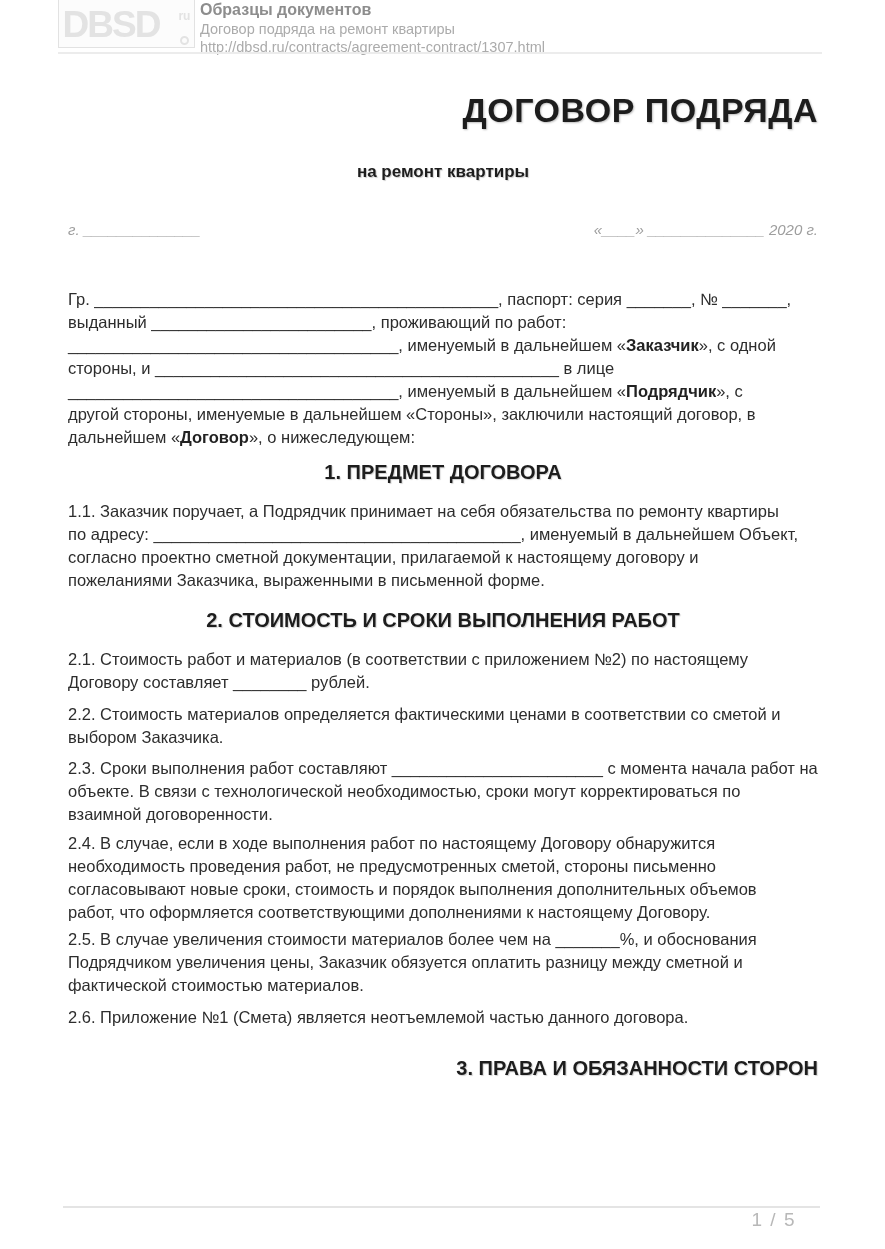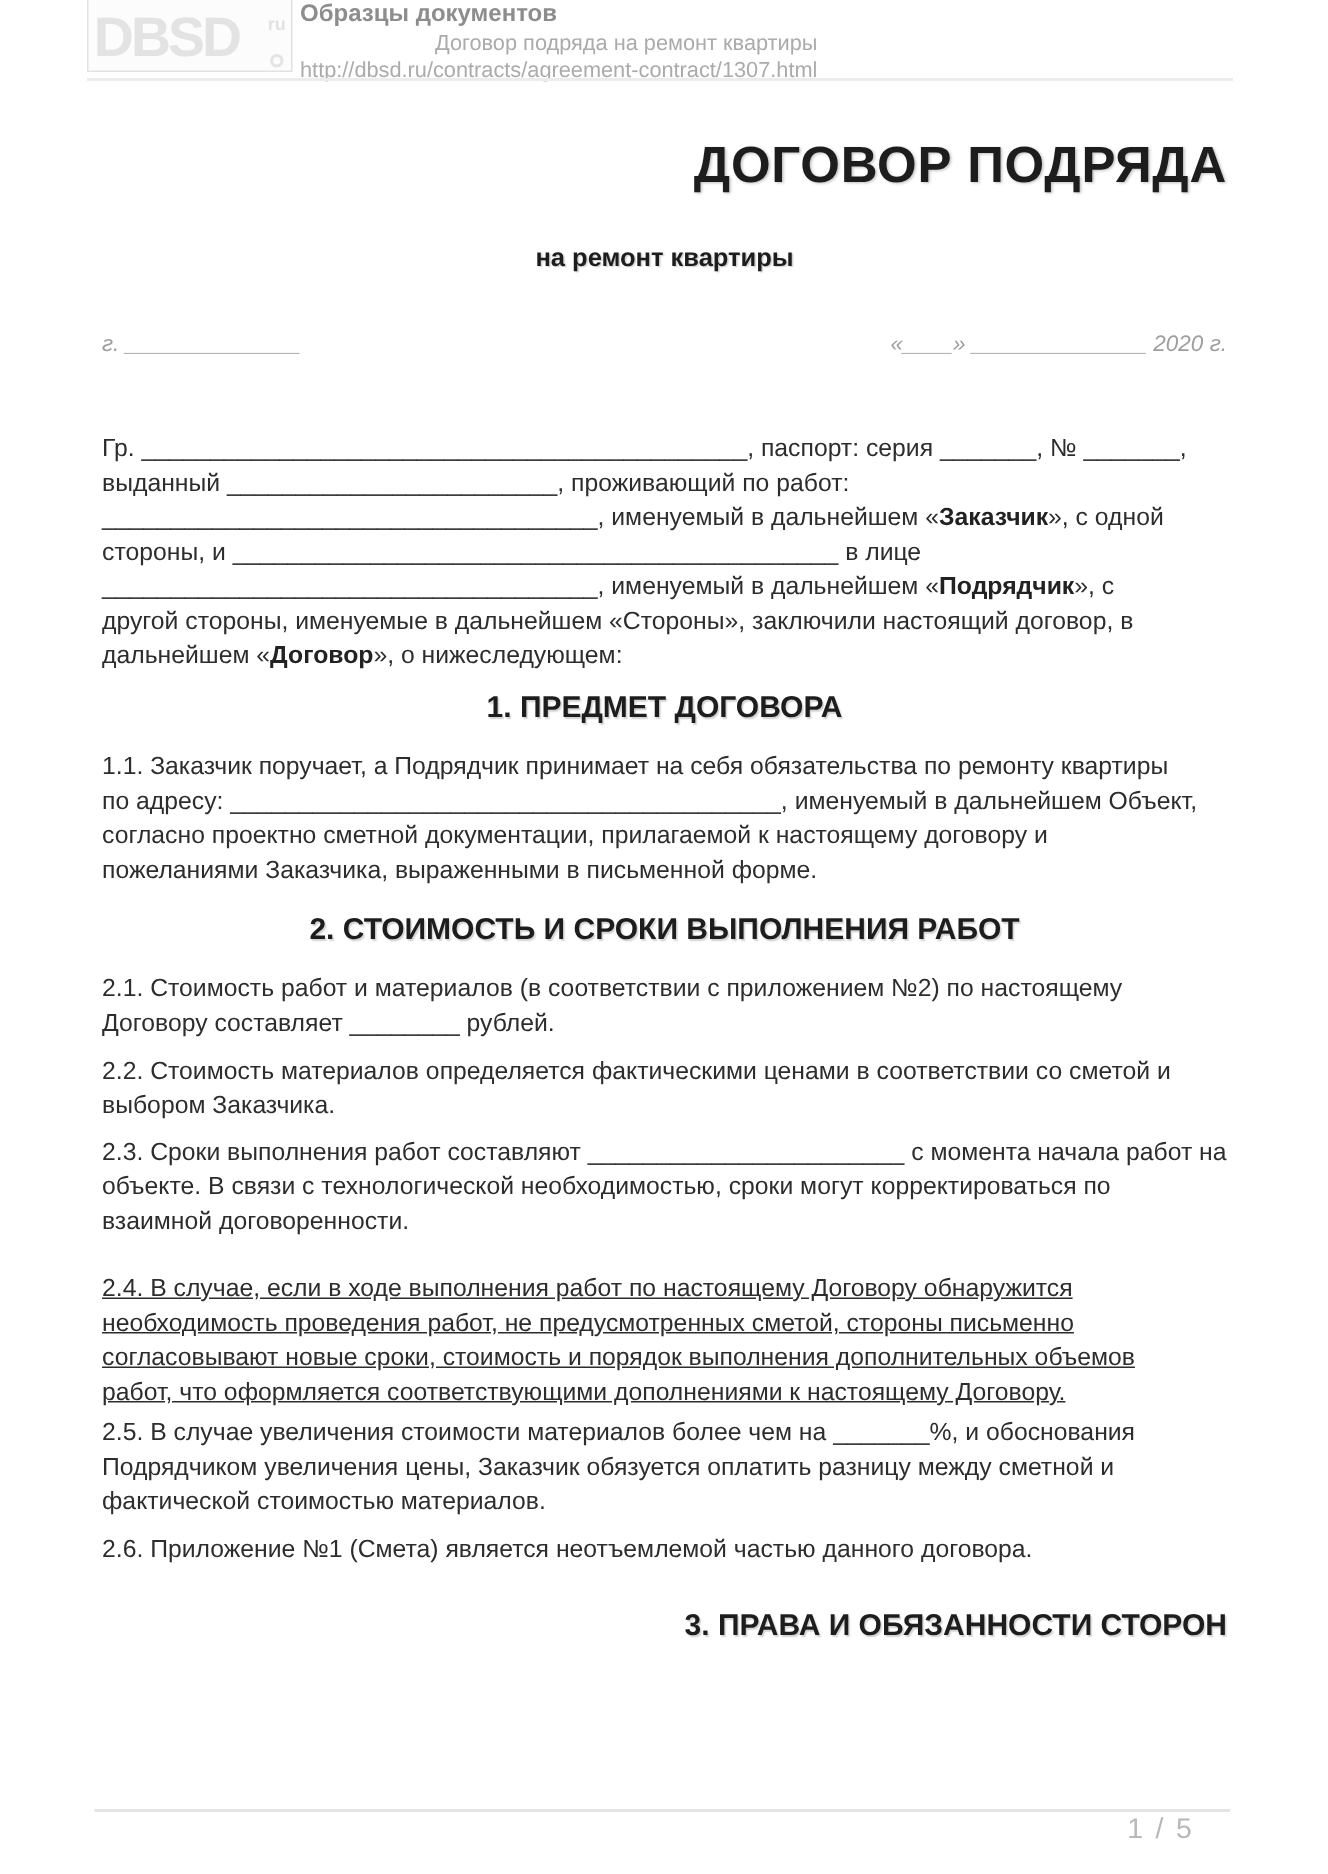--- a/index.html
+++ b/index.html
@@ -26,21 +26,21 @@
     color: #e3e3e3; letter-spacing: -2px;
   }
   .logo-mark { display: inline-flex; flex-direction: column; align-items: center; margin-left: 19px; }
   .logo-sup { font-size: 12px; font-weight: bold; color: #e3e3e3; line-height: 12px; }
   .logo-dot {
     width: 9px; height: 9px; border: 2.5px solid #e3e3e3;
     border-radius: 50%; margin-top: 14px;
   }
   .header-text { position: absolute; left: 200px; top: 1px; }
   .site-title { font-size: 16px; font-weight: bold; color: #8d8d8d; line-height: 17px; }
-  .header-doc-title { font-size: 14.5px; color: #ababab; line-height: 15px; margin-top: 4px; text-align: right; }
+  .header-doc-title { font-size: 14.5px; color: #ababab; line-height: 15px; margin-top: 4px; }
   .header-url { font-size: 14.5px; color: #ababab; line-height: 15px; margin-top: 3px; }
   .header-divider {
     position: absolute; left: 58px; right: 63px; top: 52px;
     height: 2px; background: #ececec;
   }
   
   .doc { padding: 0 67px 0 68px; }
   .doc-title {
     margin-top: 52px; text-align: right;
     font-size: 34px; font-weight: bold; line-height: 36px;
@@ -67,21 +67,21 @@
     text-shadow: 1px 1px 1px rgba(0,0,0,0.18);
   }
   .h1 { margin-top: 10px; }
   .h2 { margin-top: 15px; }
   .h3 { margin-top: 26px; text-align: right; }
   .para { white-space: pre-line; }
   .p11 { margin-top: 15px; }
   .p21 { margin-top: 15px; }
   .p22 { margin-top: 9px; }
   .p23 { margin-top: 8px; }
-  .p24 { margin-top: 22px; text-decoration: underline; }
+  .p24 { margin-top: 6px; }
   .p25 { margin-top: 4px; }
   .p26 { margin-top: 9px; }
   
   .footer-divider {
     position: absolute; left: 63px; right: 65px; top: 1206px;
     height: 2px; background: #e4e4e4;
   }
   .page-indicator {
     position: absolute; top: 1209px; right: 89px;
     font-size: 19px; color: #b8b8b8; letter-spacing: 1.5px;

